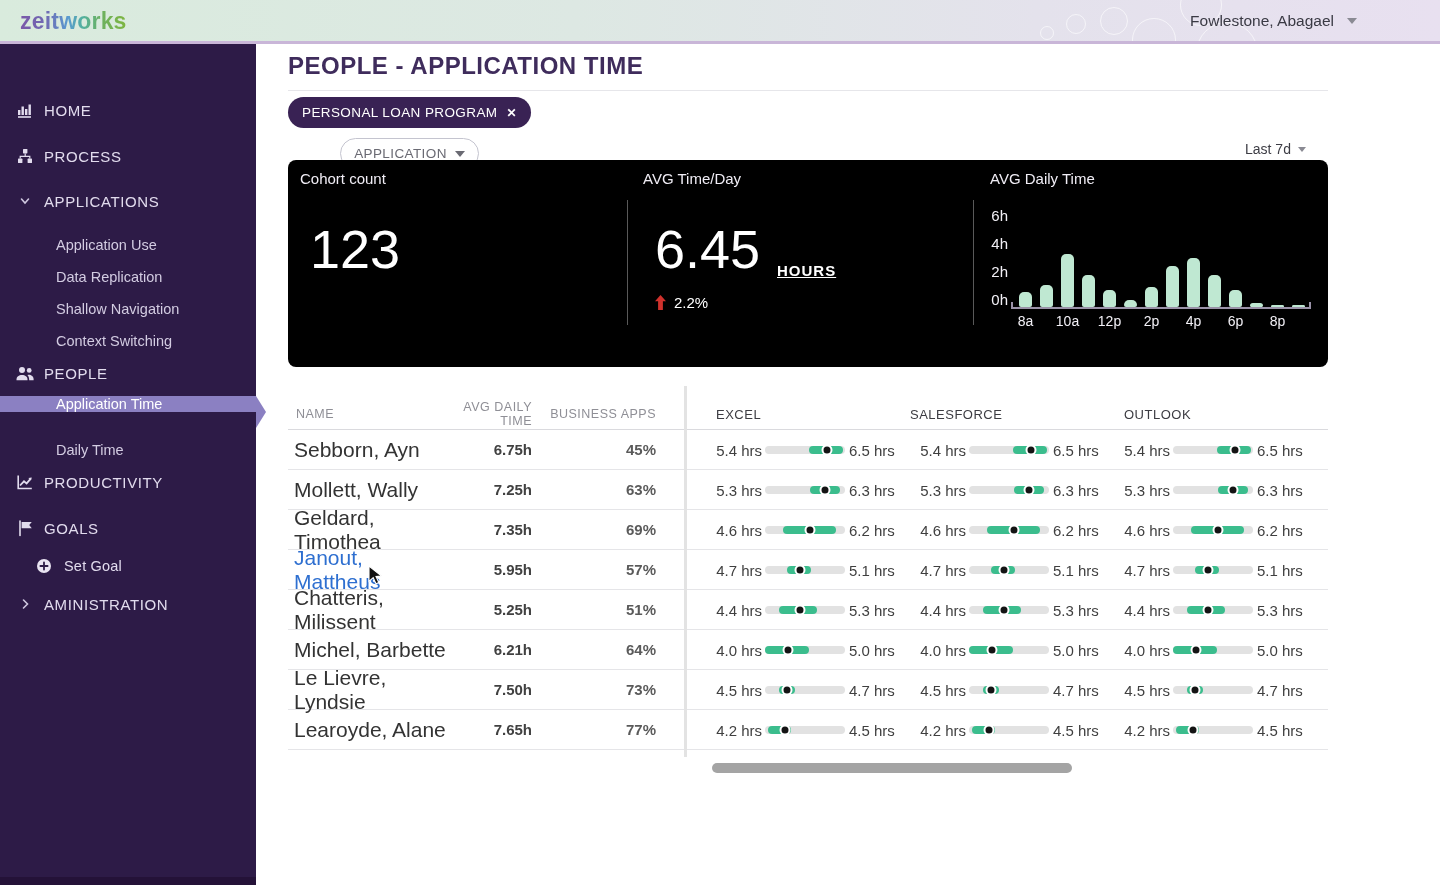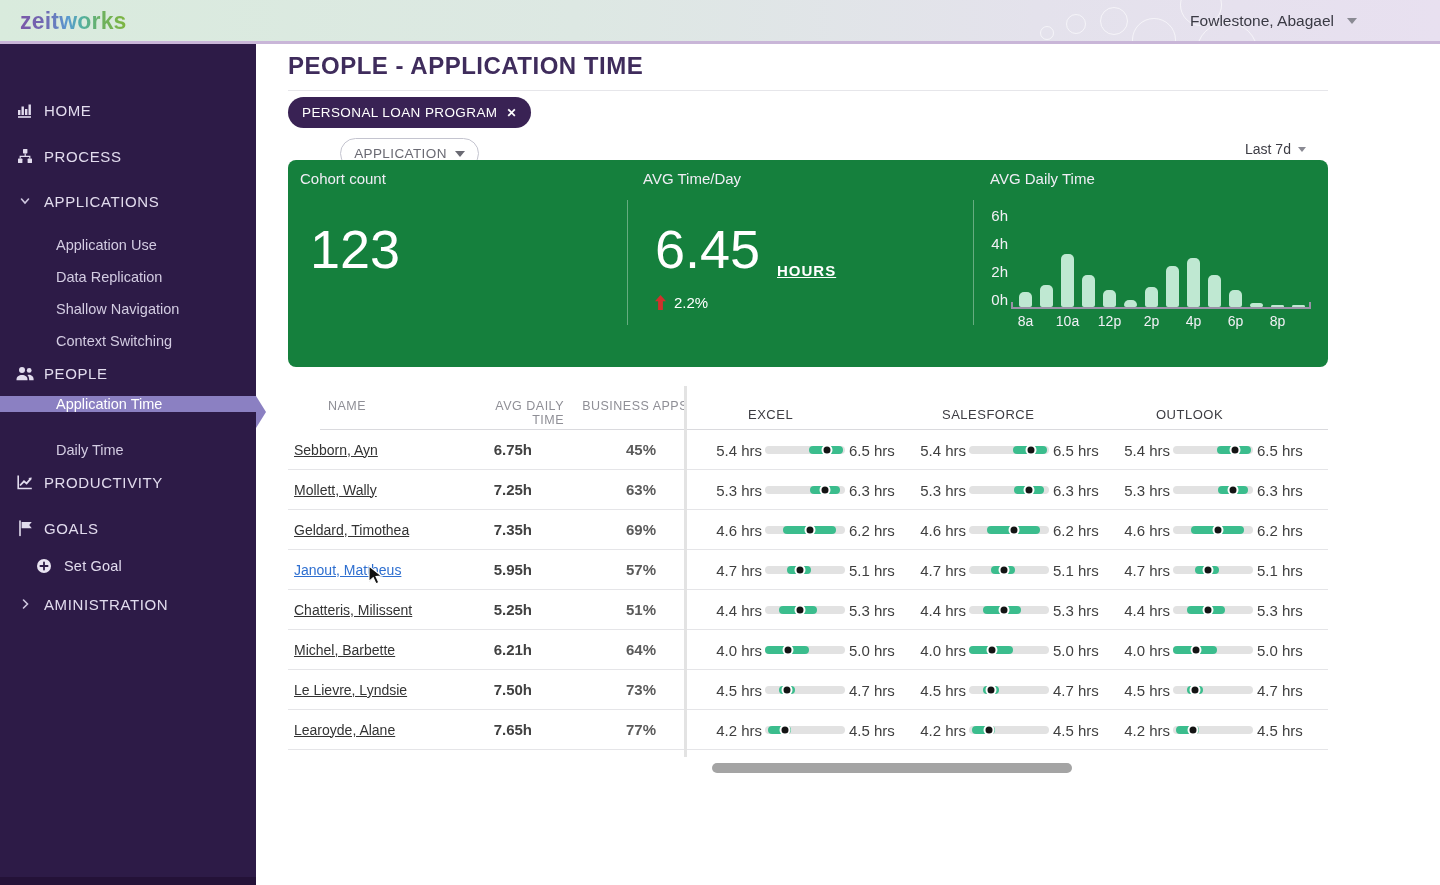--- a/index.html
+++ b/index.html
@@ -65,49 +65,49 @@
     border:1.5px solid #c4c4cf; color:#6a6a73; font-size:13.5px; letter-spacing:.4px; cursor:pointer;
   }
   .chip-outline .caret { border-top-color:#6a6a73; }
   .lock { margin-left:2px; display:flex; cursor:pointer; }
 
   .range-select { position:absolute; left:1245px; top:141px; display:flex; align-items:center; gap:7px;
     font-size:14px; color:#3c3c44; cursor:pointer; }
   .range-select .caret { border-top-width:5px; border-left-width:4.5px; border-right-width:4.5px; }
 
   
-  .kpi-panel { position:absolute; left:288px; top:160px; width:1040px; height:207px; border-radius:8px; background:#15803d; }
+  .kpi-panel { position:absolute; left:288px; top:160px; width:1040px; height:207px; border-radius:8px; background:#000000; }
   .kpi-label { position:absolute; font-size:15px; color:#f0edf5; }
   .kpi-big { position:absolute; font-size:54px; color:#fff; line-height:1; }
   .kpi-unit { position:absolute; font-size:15px; font-weight:bold; letter-spacing:1px; color:#fff;text-decoration:underline; }
   .kpi-divider { position:absolute; top:40px; width:1px; height:125px; background:rgba(255,255,255,.35); }
   .kpi-delta { position:absolute; left:367px; top:134px; display:flex; align-items:center; gap:8px; color:#fff; font-size:15px; }
 
   .ylabels { position:absolute; left:688px; top:42px; width:32px; }
   .ylabels span { display:block; height:28px; line-height:28px; text-align:right; color:#f2f0f6; font-size:15px; }
   .bars { position:absolute; left:727px; top:40px; width:294px; height:107px; display:flex; align-items:flex-end; }
   .bar-slot { width:21px; display:flex; justify-content:center; }
   .bar { width:13px; background:#bfe8d2; border-radius:5px 5px 2px 2px; }
   .chart-axis { position:absolute; left:723px; top:147px; width:300px; height:2px; background:#9a92a8; }
   .chart-axis::before, .chart-axis::after { content:''; position:absolute; top:-5px; width:2px; height:7px; background:#9a92a8; }
   .chart-axis::before { left:0; } .chart-axis::after { right:0; }
   .xlabels { position:absolute; left:727px; top:153px; width:294px; height:18px; }
   .xlabels span { position:absolute; transform:translateX(-50%); color:#f2f0f6; font-size:14px; }
 
   
   .table { position:absolute; left:288px; top:399px; width:1040px; }
-  .t-head { position:relative; display:flex; height:31px; border-bottom:1px solid #dadade;
-    font-size:12.5px; color:#8f8f96; letter-spacing:.5px;margin-left:32px; }
+  .t-head { position:relative; display:flex; align-items:center; height:31px; border-bottom:1px solid #dadade;
+    font-size:12.5px; color:#8f8f96; letter-spacing:.5px; }
   .col-name { width:164px; padding-left:8px; }
   .col-avg  { width:80px; text-align:right; }
   .col-pct  { width:124px; text-align:right; }
   .app-col-header { position:absolute; top:0; height:31px; display:flex; align-items:center;
     font-size:13px; color:#3c3c42; letter-spacing:.5px; }
   .t-row { position:relative; display:flex; align-items:center; height:40px; border-bottom:1px solid #e5e5e8; }
-  .t-name { width:164px; padding-left:6px; font-size:14px; color:#333; cursor:pointer;text-decoration:underline; }
+  .t-name { width:164px; padding-left:6px; font-size:21px; color:#333; cursor:pointer; }
   .t-name.link { color:#2e6fd0; }
   .t-avg { width:80px; text-align:right; font-size:15px; font-weight:bold; color:#414141; }
   .t-pct { width:124px; text-align:right; font-size:15px; font-weight:bold; color:#5a5a5a; }
   .t-apps { position:absolute; left:424px; top:0; height:40px; display:flex; align-items:center; }
   .app-cell { width:204px; display:flex; align-items:center; }
   .app-cell .min { width:50px; text-align:right; font-size:15px; color:#3f3f3f; }
   .app-cell .max { font-size:15px; color:#3f3f3f; padding-left:1px; }
   .track { position:relative; width:80px; height:8px; margin:0 3px; background:#e2e2e2; border-radius:4px; }
   .range { position:absolute; top:0; height:8px; background:#3bbd8d; border-radius:4px; }
   .dot { position:absolute; top:50%; transform:translate(-50%,-50%); width:11px; height:11px;

